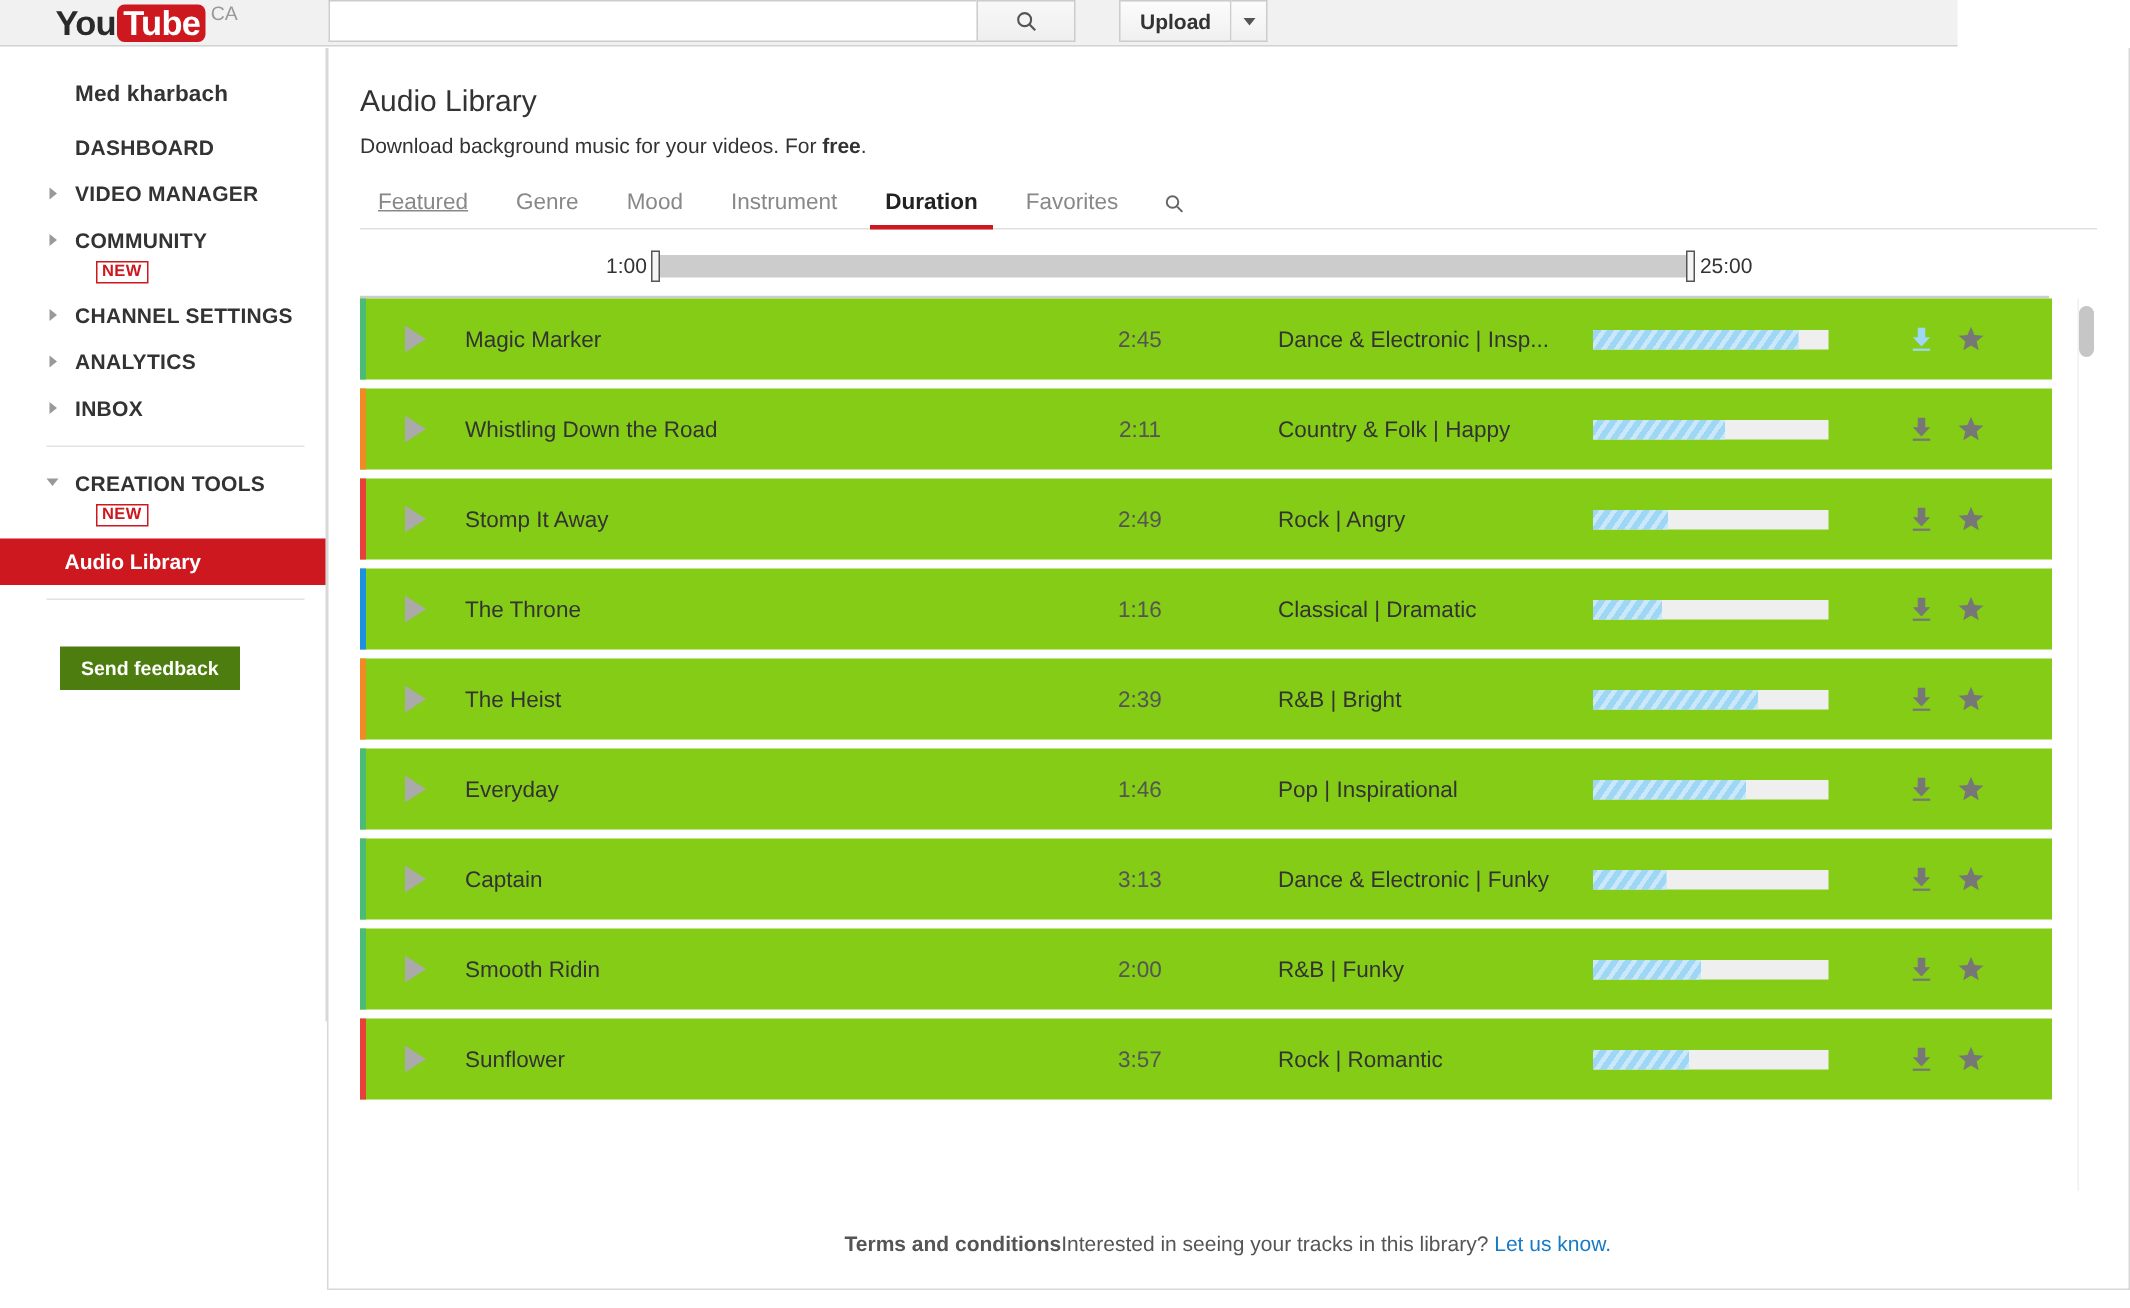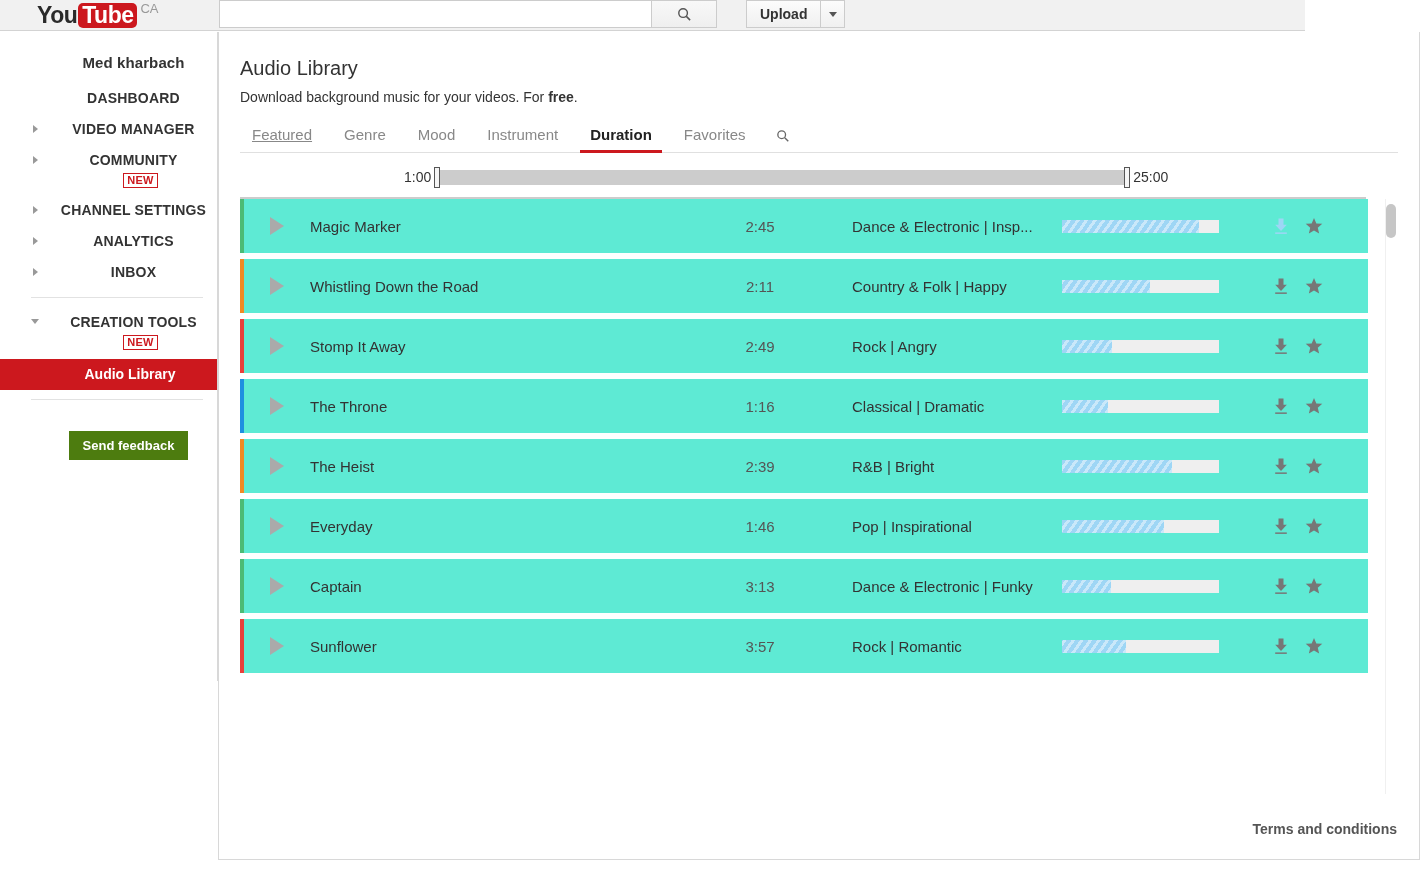--- a/index.html
+++ b/index.html
@@ -79,21 +79,20 @@
     border-right: 4px solid transparent;
     border-top: 5px solid #555;
   }
 
   
   #sidebar {
     position: absolute; left: 0; top: 32px;
     width: 218px; height: 649px;
     background: #ffffff;
     border-right: 1px solid #d8d8d8;
-    text-align: center;
   }
   #channel-name {
     font-size: 15px; font-weight: bold; color: #333;
     padding: 22px 0 0 50px;
     letter-spacing: 0.1px;
   }
   .nav-list { margin-top: 12px; }
   .nav-item {
     position: relative;
     padding: 6px 0 6px 50px;
@@ -229,21 +228,21 @@
     position: absolute; left: 21px; right: 53px; top: 0;
     height: 2px; background: #cccccc;
   }
   #list {
     position: absolute; left: 21px; top: 2px;
     width: 1128px;
   }
   .track-row {
     display: flex; align-items: center;
     height: 54px;
-    background: #5eead4;
+    background: #84cc16;
     border-left: 4px solid #cccccc;
     margin-bottom: 6px;
     position: relative;
   }
   .col-play {
     width: 66px;
     display: flex; align-items: center; justify-content: center;
     cursor: pointer;
   }
   .play-tri {
@@ -309,21 +308,21 @@
     width: 10px; height: 34px;
     background: #c6c6c6;
     border-radius: 5px;
   }
 
   
   #footer {
     position: absolute; left: 0; right: 0; bottom: 0;
     height: 60px;
     display: flex; align-items: center;
-    justify-content: flex-end;
+    justify-content: center;
     padding: 0 22px 0 21px;
   }
   #terms {
     font-size: 14px; font-weight: bold; color: #555;
     cursor: pointer;
   }
   #interested {
     font-size: 14px; color: #555;
   }
   #let-us-know {
@@ -598,20 +597,43 @@
             <svg class="dl-icon" width="16" height="17" viewBox="0 0 16 17">
               <rect x="5.5" y="0.5" width="5" height="7" fill="#777777"></rect>
               <polygon points="2.2,6.8 13.8,6.8 8,13" fill="#777777"></polygon>
               <rect x="2.2" y="14.4" width="11.6" height="1.5" fill="#777777"></rect>
             </svg>
             <svg class="star-icon" width="18" height="18" viewBox="0 0 20 20">
               <polygon points="10,1 12.6,7.1 19.2,7.6 14.2,11.9 15.7,18.4 10,14.9 4.3,18.4 5.8,11.9 0.8,7.6 7.4,7.1" fill="#777777"></polygon>
             </svg>
           </div>
         </div>
+        <div class="track-row" style="border-left-color: rgb(76, 187, 117);">
+          <div class="col-play">
+            <span class="play-tri"></span>
+          </div>
+          <div class="col-title">Smooth Ridin</div>
+          <div class="col-dur">2:00</div>
+          <div class="col-tags">R&amp;B | Funky</div>
+          <div class="col-pop">
+            <div class="pop-bar">
+              <div class="pop-fill" style="width:46%"></div>
+            </div>
+          </div>
+          <div class="col-actions">
+            <svg class="dl-icon" width="16" height="17" viewBox="0 0 16 17">
+              <rect x="5.5" y="0.5" width="5" height="7" fill="#777777"></rect>
+              <polygon points="2.2,6.8 13.8,6.8 8,13" fill="#777777"></polygon>
+              <rect x="2.2" y="14.4" width="11.6" height="1.5" fill="#777777"></rect>
+            </svg>
+            <svg class="star-icon" width="18" height="18" viewBox="0 0 20 20">
+              <polygon points="10,1 12.6,7.1 19.2,7.6 14.2,11.9 15.7,18.4 10,14.9 4.3,18.4 5.8,11.9 0.8,7.6 7.4,7.1" fill="#777777"></polygon>
+            </svg>
+          </div>
+        </div>
         <div class="track-row" style="border-left-color: rgb(232, 64, 58);">
           <div class="col-play">
             <span class="play-tri"></span>
           </div>
           <div class="col-title">Sunflower</div>
           <div class="col-dur">3:57</div>
           <div class="col-tags">Rock | Romantic</div>
           <div class="col-pop">
             <div class="pop-bar">
               <div class="pop-fill" style="width:41%"></div>
@@ -628,14 +650,17 @@
             </svg>
           </div>
         </div>
       </div>
     <div id="scroll-track"></div>
     <div id="scroll-thumb"></div>
   </div>
 
   <div id="footer">
     <div id="terms">Terms and conditions</div>
+    <div id="interested">
+      <span>Interested in seeing your tracks in this library? </span><span id="let-us-know">Let us know.</span>
+    </div>
   </div>
 </div>
 
 </body></html>

